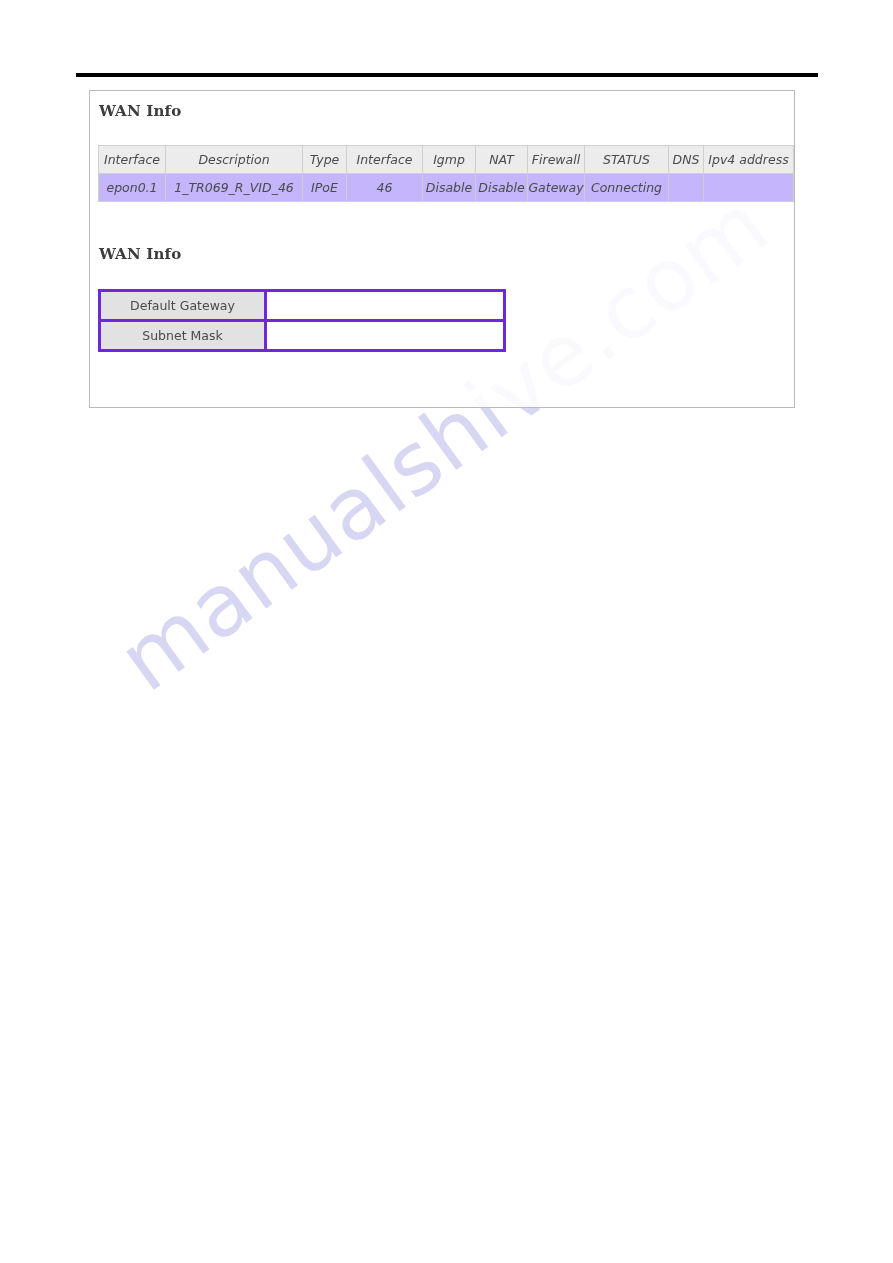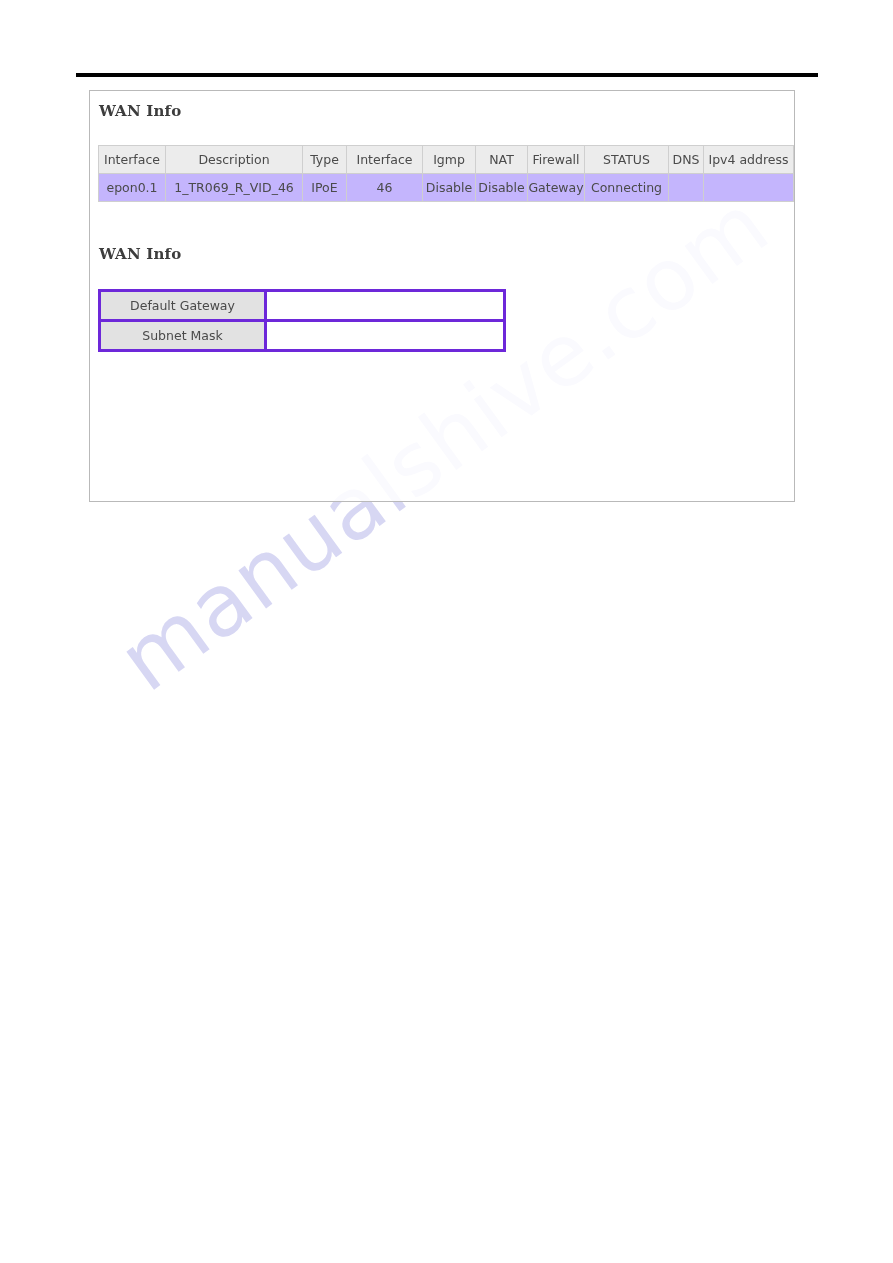--- a/index.html
+++ b/index.html
@@ -52,21 +52,21 @@
     background: #000000;
     z-index: 2;
   }
 
   
   #wan-panel {
     position: absolute;
     left: 89px;
     top: 90px;
     width: 706px;
-    height: 412px;
+    height: 318px;
     box-sizing: border-box;
     border: 1px solid #b9b9b9;
     background: rgba(255,255,255,0.86);
     z-index: 3;
   }
 
   .panel-heading {
     font-family: "DejaVu Serif", serif;
     font-weight: bold;
     font-size: 15px;
@@ -98,20 +98,21 @@
   #wan-status-table th,
   #wan-status-table td {
     border: 1px solid #cfcfcf;
     padding: 0;
     height: 27px;
     line-height: 27px;
     text-align: center;
     font-weight: normal;
     white-space: nowrap;
     overflow: hidden;
+    font-style: italic;
   }
   #wan-status-table thead th {
     background: #ececec;
   }
   #wan-status-table tbody td {
     background: #c4b5fd;
   }
   
   #wan-status-table col.c0 { width: 67px; }
   #wan-status-table col.c1 { width: 137px; }

